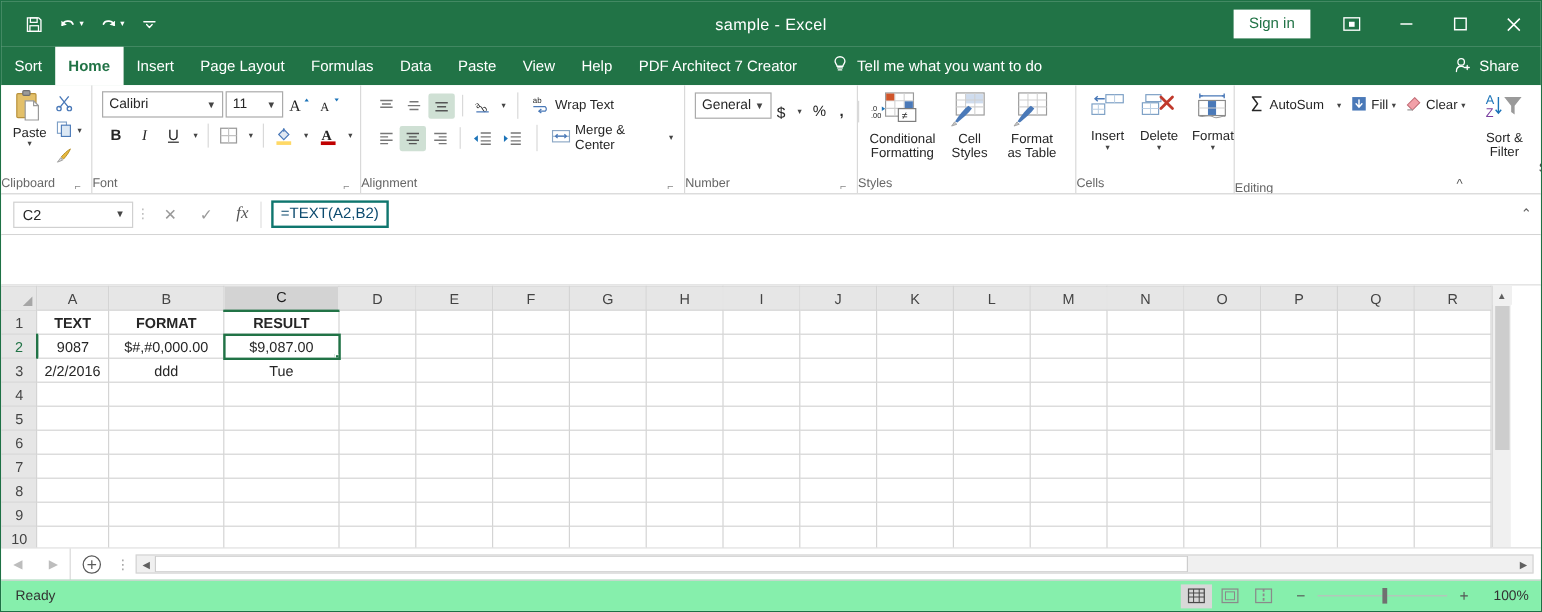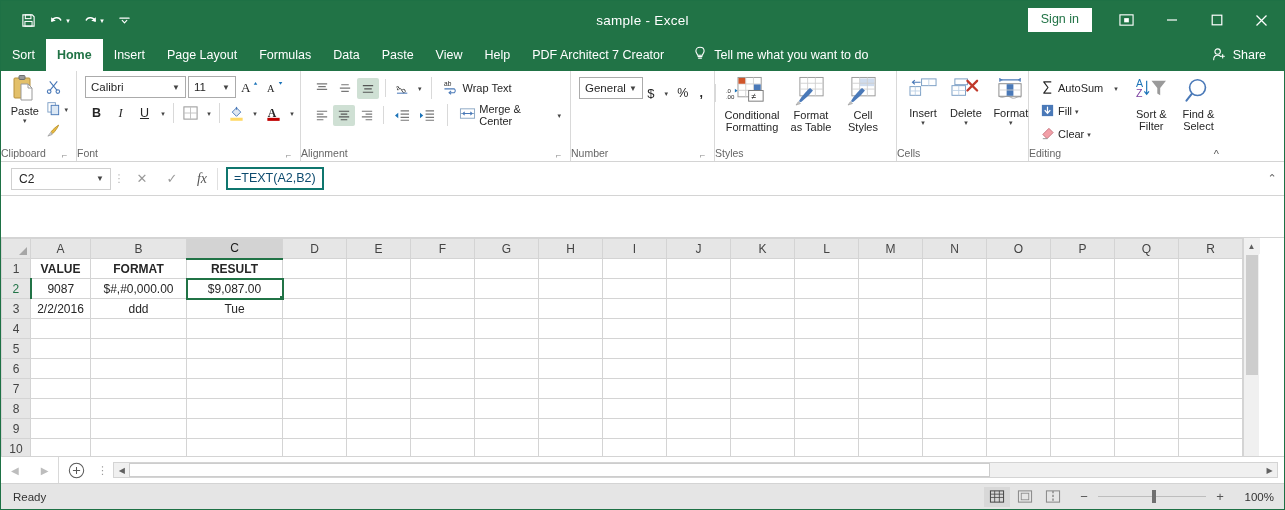--- a/index.html
+++ b/index.html
@@ -109,21 +109,21 @@
   .albtn {
     width:22px; height:21px; display:flex; align-items:center; justify-content:center;
     cursor:pointer; border-radius:2px;
   }
   .albtn.on { background:#cfe0d4; }
 
   
   .numrow2 { display:flex; align-items:center; gap:2px; margin-top:5px; }
 
   
-  .edit-col { display:flex; flex-direction:column; gap:1px; padding-top:2px; }
+  .edit-col { display:flex; gap:1px; padding-top:2px; }
 
   .collapse {
     position:absolute; right:6px; bottom:2px; font-size:11px; color:#555; cursor:pointer;
   }
 
   
   .fbarwrap { flex:0 0 34px; height:34px; display:flex; align-items:center;
               background:#fff; border-bottom:1px solid #d4d4d4; padding:0 2px; }
   .namebox {
     width:100px; height:22px; margin-left:8px; border:1px solid #d0d0d0; background:#fff;
@@ -213,21 +213,21 @@
   }
   .hs-arrow { width:15px; height:14px; display:flex; align-items:center; justify-content:center;
               font-size:8px; color:#606060; cursor:pointer; }
   .hs-track { flex:1; height:14px; position:relative; }
   .hs-thumb { position:absolute; left:0; top:0; height:14px; width:76%; background:#fff;
               border:1px solid #cdcdcd; cursor:pointer; }
 
   
   .statusbar {
     flex:0 0 26px; height:26px; display:flex; align-items:center;
-    background:#e5e5e5; border-top:1px solid #d4d4d4; font-size:11.5px; color:#333;
+    background:#86efac; border-top:1px solid #d4d4d4; font-size:11.5px; color:#333;
   }
   .status-left { padding-left:12px; }
   .status-right { margin-left:auto; display:flex; align-items:center; padding-right:10px; gap:2px; }
   .viewbtn { width:26px; height:20px; display:flex; align-items:center; justify-content:center;
              cursor:pointer; color:#555; }
   .viewbtn.on { background:#d8d8d8; }
   .zoomwrap { display:flex; align-items:center; gap:8px; margin-left:10px; }
   .zoom-minus, .zoom-plus { cursor:pointer; font-size:13px; color:#555; width:12px; text-align:center; }
   .zoom-track { width:108px; height:1px; background:#bdbdbd; position:relative; }
   .zoom-thumb { position:absolute; left:50%; top:-6px; width:4px; height:13px; background:#707070;
@@ -586,42 +586,42 @@
                 <path d="M2 8.2 H26 M2 14.8 H26 M10 1.5 V21.5 M18 1.5 V21.5" stroke="#cfcfcf" stroke-width=".9"></path>
                 <rect x="2.5" y="2" width="7" height="6" fill="#d0552a"></rect>
                 <rect x="18.5" y="8.7" width="7" height="6" fill="#4a79b8"></rect>
                 <rect x="13" y="15" width="15" height="11" fill="#fff" stroke="#7a7a7a" stroke-width="1"></rect>
                 <text x="16" y="24" font-family="Liberation Sans, sans-serif" font-size="9" fill="#262626">≠</text>
               </svg>
           </span>
           <span>Conditional Formatting</span>
 
         </div>
-        <div class="bigbtn" style="width:54px;">
-          <span>
-            <svg width="33" height="30" viewBox="0 0 34 31">
-                <rect x="5" y="1.5" width="24" height="19" fill="#fff" stroke="#9a9a9a" stroke-width="1"></rect>
-                <path d="M5 7.5 H29 M5 13.5 H29 M13 1.5 V20.5 M21 1.5 V20.5" stroke="#cfcfcf" stroke-width=".9"></path>
-                <path d="M4 26 C7 21 12 15 15.5 12.5 L18.5 15 C16 18.5 10 24 6 27 z" fill="#4a79b8"></path>
-                <path d="M3.5 26.5 L1 30 L5.5 28.5 z" fill="#c7c7c7" stroke="#9a9a9a" stroke-width=".7"></path>
-              </svg>
-          </span>
-          <span>Format as Table</span>
-        </div>
         <div class="bigbtn" style="width:48px;">
           <span>
             <svg width="33" height="30" viewBox="0 0 34 31">
                 <rect x="5" y="1.5" width="24" height="19" fill="#fff" stroke="#9a9a9a" stroke-width="1"></rect>
                 <rect x="13" y="2.5" width="15" height="8" fill="#cfdcee"></rect>
                 <path d="M5 7.5 H29 M5 13.5 H29 M13 1.5 V20.5 M21 1.5 V20.5" stroke="#cfcfcf" stroke-width=".9"></path>
                 <path d="M4 26 C7 21 12 15 15.5 12.5 L18.5 15 C16 18.5 10 24 6 27 z" fill="#4a79b8"></path>
                 <path d="M3.5 26.5 L1 30 L5.5 28.5 z" fill="#c7c7c7" stroke="#9a9a9a" stroke-width=".7"></path>
               </svg>
           </span>
           <span>Cell Styles</span>
+        </div>
+        <div class="bigbtn" style="width:54px;">
+          <span>
+            <svg width="33" height="30" viewBox="0 0 34 31">
+                <rect x="5" y="1.5" width="24" height="19" fill="#fff" stroke="#9a9a9a" stroke-width="1"></rect>
+                <path d="M5 7.5 H29 M5 13.5 H29 M13 1.5 V20.5 M21 1.5 V20.5" stroke="#cfcfcf" stroke-width=".9"></path>
+                <path d="M4 26 C7 21 12 15 15.5 12.5 L18.5 15 C16 18.5 10 24 6 27 z" fill="#4a79b8"></path>
+                <path d="M3.5 26.5 L1 30 L5.5 28.5 z" fill="#c7c7c7" stroke="#9a9a9a" stroke-width=".7"></path>
+              </svg>
+          </span>
+          <span>Format as Table</span>
         </div>
       </div>
       <div class="rgroup-label">Styles</div>
     </div>
 
     <div class="rgroup" style="width:132px;">
       <div class="rgroup-body" style="padding:3px 4px 0 6px; gap:2px;">
         <div class="bigbtn" style="width:40px;">
           <span>
             <svg width="31" height="28" viewBox="0 0 32 29">
@@ -787,21 +787,21 @@
               <th class="colhead">N</th>
               <th class="colhead">O</th>
               <th class="colhead">P</th>
               <th class="colhead">Q</th>
               <th class="colhead">R</th>
             </tr>
         </thead>
         <tbody id="sheetbody">
             <tr>
               <th class="rowhead">1</th>
-              <td class="cell hdrcell">VALUE</td>
+              <td class="cell hdrcell">TEXT</td>
               <td class="cell hdrcell">FORMAT</td>
               <td class="cell hdrcell">RESULT</td>
               <td class="cell hdrcell"></td>
               <td class="cell hdrcell"></td>
               <td class="cell hdrcell"></td>
               <td class="cell hdrcell"></td>
               <td class="cell hdrcell"></td>
               <td class="cell hdrcell"></td>
               <td class="cell hdrcell"></td>
               <td class="cell hdrcell"></td>

